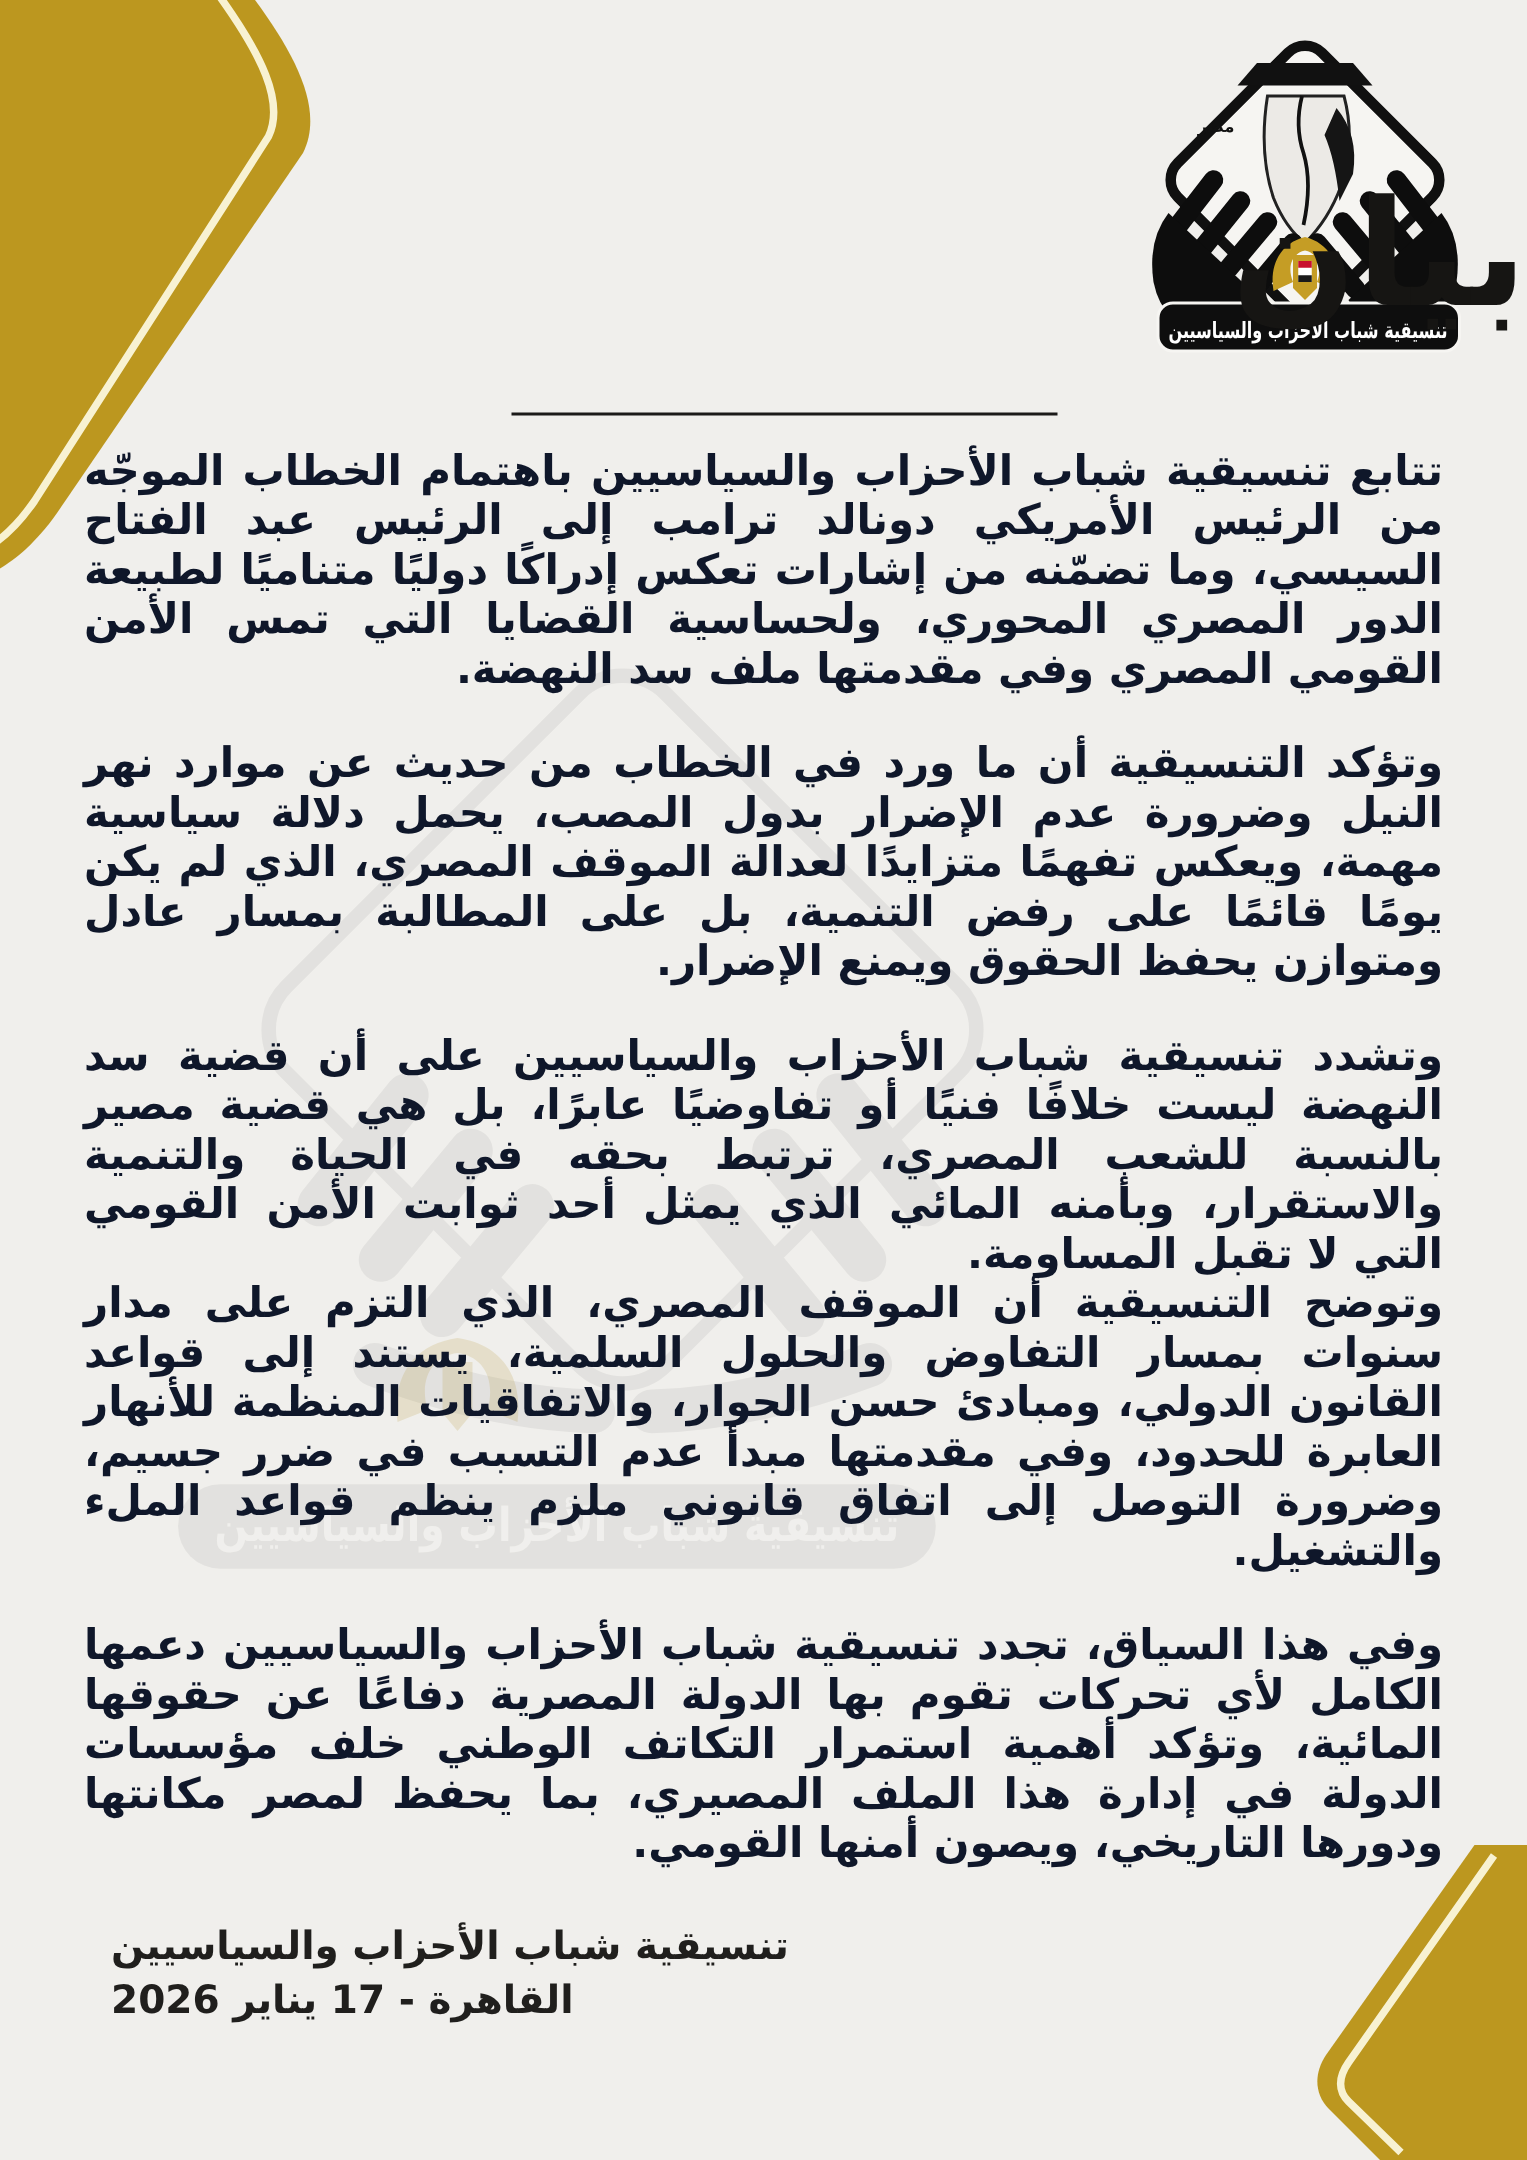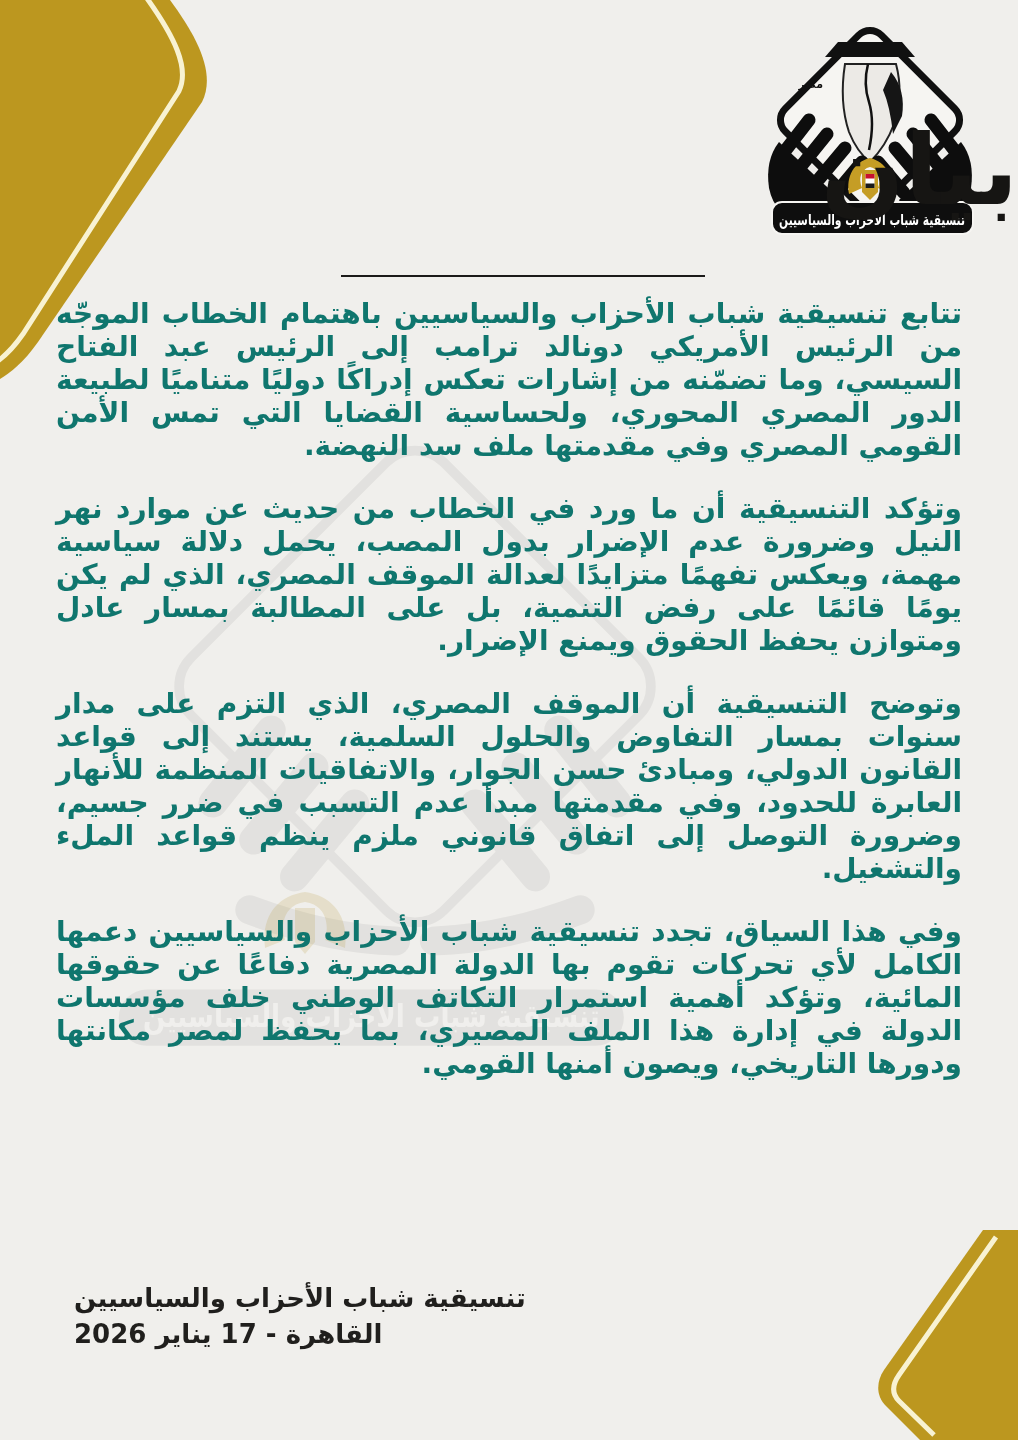--- a/index.html
+++ b/index.html
@@ -36,21 +36,21 @@
 
   
   .watermark { position:absolute; top:395px; left:85px; width:660px; height:680px; opacity:0.05; }
   .watermark-eagle { position:absolute; top:890px; left:255px; width:100px; height:70px; opacity:0.16; }
 
   
   .content {
     position:absolute; top:297px; left:56px; right:56px;
     direction:rtl;
     text-align:justify;
-    color:#0f766e;
+    color:#0f172a;
     font-weight:bold;
     font-size:28px;
     line-height:33px;
   }
   .content p { margin:0 0 30px 0; }
   .content p.tight { margin-bottom:0; }
 
   
   .signature {
     position:absolute; top:1280px; left:74px; width:560px;
@@ -142,20 +142,21 @@
     <rect x="27" y="192" width="201" height="32" rx="10" fill="#0e0e0e" stroke="#f6f5f2" stroke-width="2"></rect>
     <text x="127" y="215" text-anchor="middle" font-size="15" font-weight="bold" fill="#ffffff" textLength="186" lengthAdjust="spacingAndGlyphs">تنسيقية شباب الأحزاب والسياسيين</text>
   </svg>
 
   <div class="title">بيان</div>
   <div class="title-underline"></div>
 
   <div class="content">
     <p>تتابع تنسيقية شباب الأحزاب والسياسيين باهتمام الخطاب الموجّه من الرئيس الأمريكي دونالد ترامب إلى الرئيس عبد الفتاح السيسي، وما تضمّنه من إشارات تعكس إدراكًا دوليًا متناميًا لطبيعة الدور المصري المحوري، ولحساسية القضايا التي تمس الأمن القومي المصري وفي مقدمتها ملف سد النهضة.</p>
     <p>وتؤكد التنسيقية أن ما ورد في الخطاب من حديث عن موارد نهر النيل وضرورة عدم الإضرار بدول المصب، يحمل دلالة سياسية مهمة، ويعكس تفهمًا متزايدًا لعدالة الموقف المصري، الذي لم يكن يومًا قائمًا على رفض التنمية، بل على المطالبة بمسار عادل ومتوازن يحفظ الحقوق ويمنع الإضرار.</p>
+    <p class="tight">وتشدد تنسيقية شباب الأحزاب والسياسيين على أن قضية سد النهضة ليست خلافًا فنيًا أو تفاوضيًا عابرًا، بل هي قضية مصير بالنسبة للشعب المصري، ترتبط بحقه في الحياة والتنمية والاستقرار، وبأمنه المائي الذي يمثل أحد ثوابت الأمن القومي التي لا تقبل المساومة.</p>
     <p>وتوضح التنسيقية أن الموقف المصري، الذي التزم على مدار سنوات بمسار التفاوض والحلول السلمية، يستند إلى قواعد القانون الدولي، ومبادئ حسن الجوار، والاتفاقيات المنظمة للأنهار العابرة للحدود، وفي مقدمتها مبدأ عدم التسبب في ضرر جسيم، وضرورة التوصل إلى اتفاق قانوني ملزم ينظم قواعد الملء والتشغيل.</p>
     <p>وفي هذا السياق، تجدد تنسيقية شباب الأحزاب والسياسيين دعمها الكامل لأي تحركات تقوم بها الدولة المصرية دفاعًا عن حقوقها المائية، وتؤكد أهمية استمرار التكاتف الوطني خلف مؤسسات الدولة في إدارة هذا الملف المصيري، بما يحفظ لمصر مكانتها ودورها التاريخي، ويصون أمنها القومي.</p>
   </div>
 
   <div class="signature">
     <div>تنسيقية شباب الأحزاب والسياسيين</div>
     <div>القاهرة - 17 يناير 2026</div>
   </div>
 
 </div>

